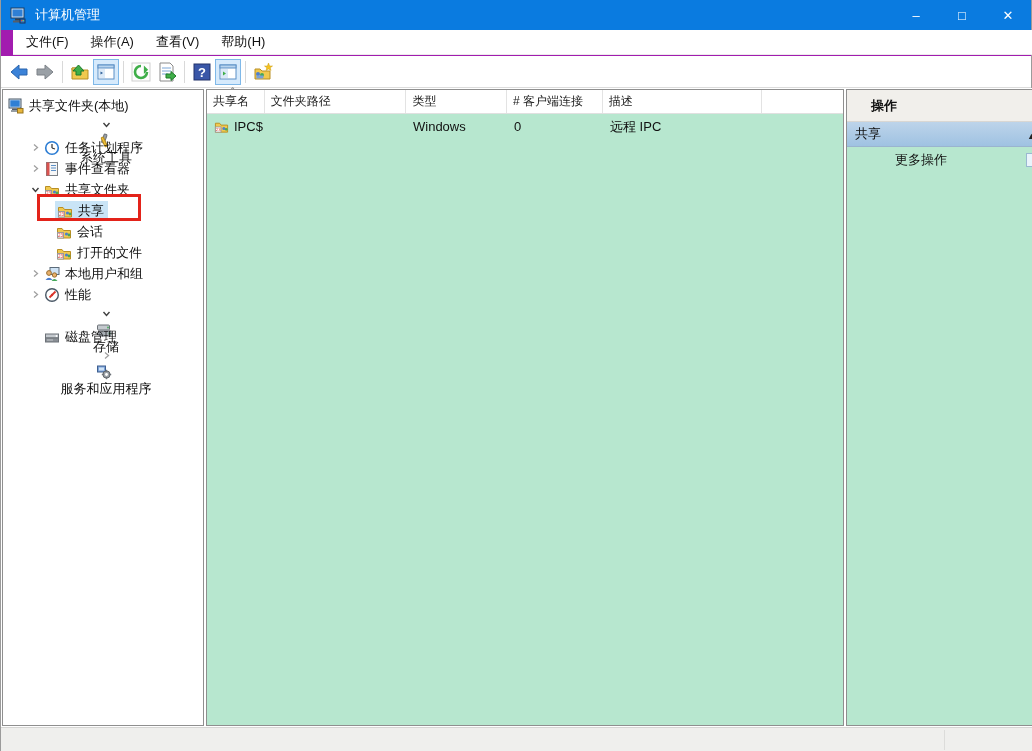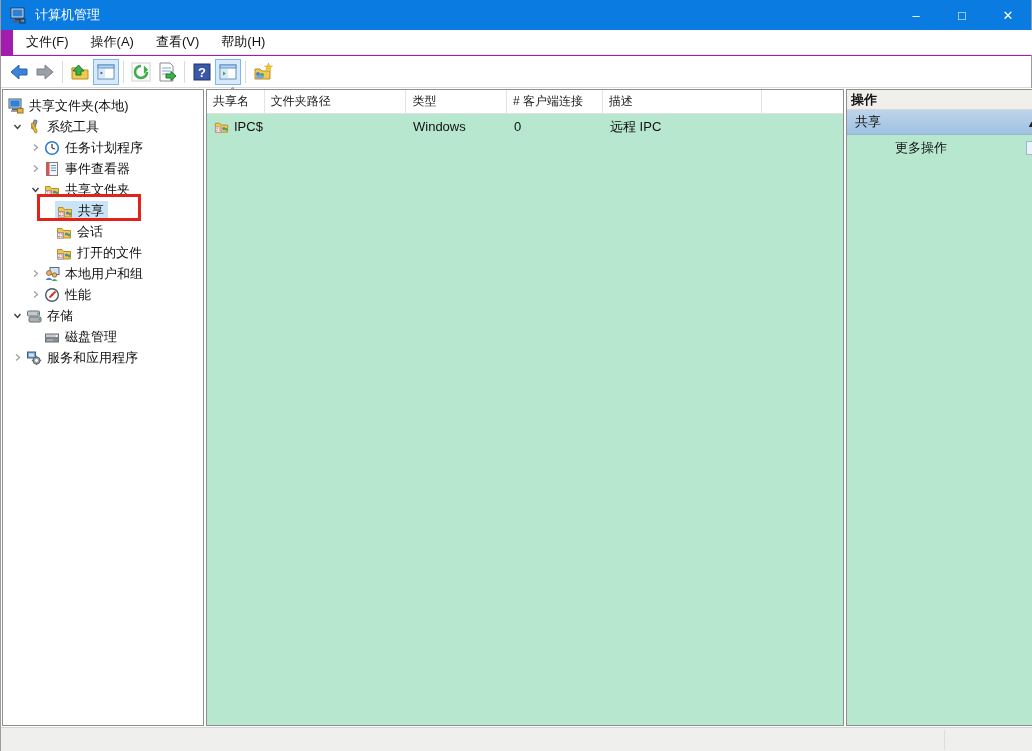--- a/index.html
+++ b/index.html
@@ -32,40 +32,40 @@
   .pane { position:absolute; top:1px; height:637px; border:1px solid #8f8f8f; }
   .pane-left  { left:1px;  width:202px; background:#ffffff; }
   .pane-mid   { left:205px; width:638px; background:#b7e7cf; }
   .pane-right { left:845px; width:187px; background:#b7e7cf; border-right:none; overflow:hidden; }
 
   
   .tree { padding-top:5px; font-size:13px; color:#111; }
   .tree-row { height:21px; display:flex; align-items:center; white-space:nowrap; }
   .chev { width:16px; height:16px; display:inline-flex; align-items:center; justify-content:center; flex:0 0 16px; }
   .ticon { width:17px; height:16px; display:inline-flex; align-items:center; justify-content:center; flex:0 0 17px; margin-right:5px; }
-  .lvl0 { padding-left:4px; } .lvl1 { padding-left:6px; } .lvl2 { padding-left:24px; } .lvl3 { padding-left:36px; }
+  .lvl0 { padding-left:4px; } .lvl1 { padding-left:6px;flex-direction:column; } .lvl2 { padding-left:24px; } .lvl3 { padding-left:36px; }
   .selwrap { display:inline-flex; align-items:center; background:#c9e4f6; padding:1px 4px 1px 1px; }
   .selwrap .ticon { margin-right:5px; }
 
   
   .red-annotation { position:absolute; left:37px; top:194px; width:104px; height:27px;
     border:3px solid #e3231a; z-index:60; pointer-events:none; }
 
   
   .lv-header { position:relative; display:flex; height:24px; background:#fff; border-bottom:1px solid #e0e0e0;
     font-size:12px; color:#1a1a1a; }
   .lv-col { display:flex; align-items:center; padding-left:6px; border-right:1px solid #e3e3e3; height:100%; }
   .sort-caret { position:absolute; left:24px; top:-3px; font-size:10px; color:#666; }
   .lv-row { display:flex; height:25px; align-items:center; font-size:13px; color:#111; }
   .lv-cell { padding-left:6px; display:flex; align-items:center; height:100%; white-space:nowrap; }
   .lv-cell .ticon { margin-right:4px; }
 
   
-  .ap-title { height:20px; background:#f1efeb; border-bottom:1px solid #d9d7d3; display:flex; align-items:center;
-    padding-left:4px; font-size:13px; font-weight:700; color:#111; }
+  .ap-title { height:32px; background:#f1efeb; border-bottom:1px solid #d9d7d3; display:flex; align-items:center;
+    padding-left:24px; font-size:13px; font-weight:700; color:#111; }
   .ap-group { position:relative; height:25px; background:linear-gradient(#bdd4ea,#9fc2e2);
     display:flex; align-items:center; padding-left:8px; font-size:13px; color:#111; border-bottom:1px solid #9ab4cf; }
   .ap-group .collapse-arrow { position:absolute; right:-3px; top:9px; font-size:9px; color:#222; }
   .ap-more { position:relative; height:26px; display:flex; align-items:center; padding-left:48px; font-size:13px; color:#111; }
   .ap-more .more-box { position:absolute; right:-5px; top:6px; width:12px; height:14px;
     border:1px solid #9ab8d0; background:#eaf4fb; }
 
   
   .bottom-strip { position:absolute; left:0; top:727px; width:1032px; height:24px; background:#efefed; border-top:1px solid #d6d6d4; }
   .bottom-strip .vline { position:absolute; left:943px; top:2px; width:1px; height:20px; background:#dcdcda; }

